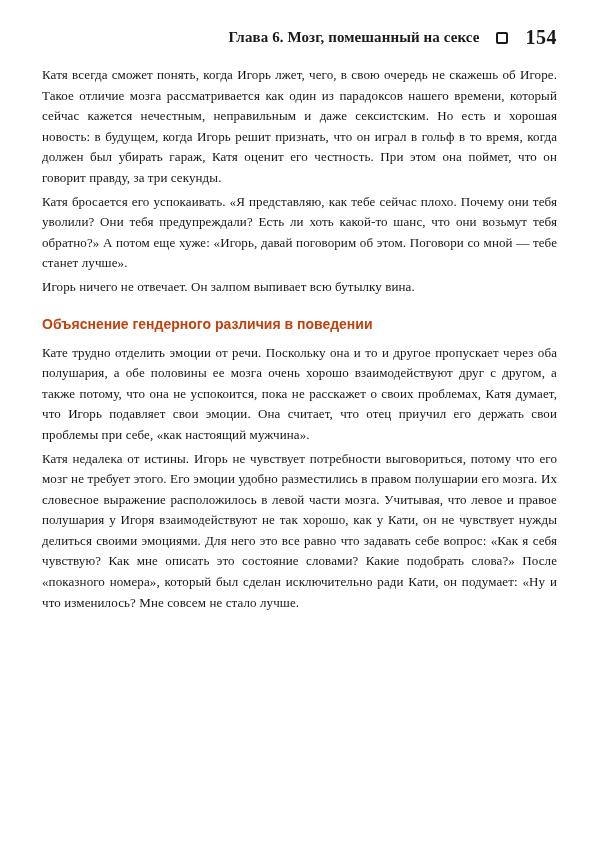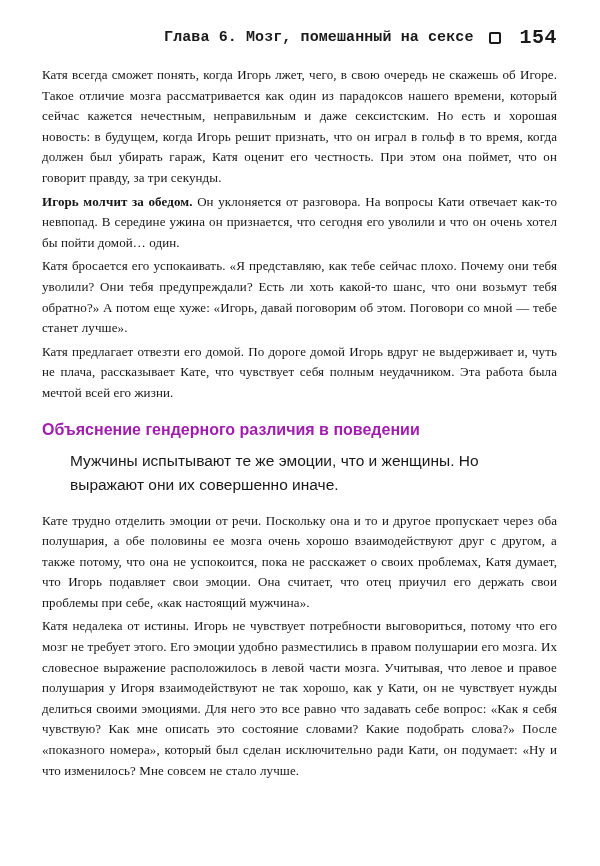--- a/index.html
+++ b/index.html
@@ -18,21 +18,21 @@
     overflow: hidden;
     font-family: "Liberation Serif", "DejaVu Serif", serif;
   }
   
   .running-header {
     display: flex;
     justify-content: flex-end;
     align-items: center;
     gap: 0;
     margin-bottom: 16px;
-    font-family: Liberation Mono, monospace;
+    font-family: Liberation Serif, serif;
     font-weight: 700;
     color: #1a1a1a;
   }
   .chapter-title {
     font-size: 15px;
     letter-spacing: 0.1px;
   }
   .square-icon {
     display: inline-block;
     width: 8px;
@@ -54,24 +54,24 @@
     text-align: justify;
     letter-spacing: 0.1px;
   }
   .body-text p b {
     font-weight: 700;
   }
   
   .section-heading {
     font-family: "Liberation Sans", "DejaVu Sans", sans-serif;
     font-weight: 700;
-    font-size: 16px;
+    font-size: 14px;
     line-height: 22px;
     margin: 15px 0 8px 0;
-    color: #a21caf;
+    color: #c2410c;
     text-align: left;
   }
   .epigraph {
     font-family: "Liberation Sans", "DejaVu Sans", sans-serif;
     font-size: 15.5px;
     line-height: 24.5px;
     margin: 0 8px 13px 28px;
     color: #181818;
     text-align: left;
   }
@@ -84,30 +84,28 @@
   <div class="running-header">
     <span class="chapter-title">Глава 6. Мозг, помешанный на сексе</span>
     <span class="square-icon"></span>
     <span class="page-number">154</span>
   </div>
 
   <div class="body-text">
 
     <p>Катя всегда сможет понять, когда Игорь лжет, чего, в свою очередь не скажешь об Игоре. Такое отличие мозга рассматривается как один из парадоксов нашего времени, который сейчас кажется нечестным, неправильным и даже сексистским. Но есть и хорошая новость: в будущем, когда Игорь решит признать, что он играл в гольф в то время, когда должен был убирать гараж, Катя оценит его честность. При этом она поймет, что он говорит правду, за три секунды.</p>
 
-    <p><b>Игорь молчит за обедом.</b> <span>Он уклоняется от разговора. На вопросы Кати отвечает как-то невпопад. В середине ужина он признается, что сегодня его уволили и что он очень хотел бы пойти домой… один.</span></p>
 
     <p>Катя бросается его успокаивать. «Я представляю, как тебе сейчас плохо. Почему они тебя уволили? Они тебя предупреждали? Есть ли хоть какой-то шанс, что они возьмут тебя обратно?» А потом еще хуже: «Игорь, давай поговорим об этом. Поговори со мной — тебе станет лучше».</p>
 
+    <p>Игорь ничего не отвечает. Он залпом выпивает всю бутылку вина.</p>
 
-    <p>Катя предлагает отвезти его домой. По дороге домой Игорь вдруг не выдерживает и, чуть не плача, рассказывает Кате, что чувствует себя полным неудачником. Эта работа была мечтой всей его жизни.</p>
 
     <h2 class="section-heading">Объяснение гендерного различия в поведении</h2>
 
-    <div class="epigraph">Мужчины испытывают те же эмоции, что и женщины. Но выражают они их совершенно иначе.</div>
 
     <p>Кате трудно отделить эмоции от речи. Поскольку она и то и другое пропускает через оба полушария, а обе половины ее мозга очень хорошо взаимодействуют друг с другом, а также потому, что она не успокоится, пока не расскажет о своих проблемах, Катя думает, что Игорь подавляет свои эмоции. Она считает, что отец приучил его держать свои проблемы при себе, «как настоящий мужчина».</p>
 
     <p>Катя недалека от истины. Игорь не чувствует потребности выговориться, потому что его мозг не требует этого. Его эмоции удобно разместились в правом полушарии его мозга. Их словесное выражение расположилось в левой части мозга. Учитывая, что левое и правое полушария у Игоря взаимодействуют не так хорошо, как у Кати, он не чувствует нужды делиться своими эмоциями. Для него это все равно что задавать себе вопрос: «Как я себя чувствую? Как мне описать это состояние словами? Какие подобрать слова?» После «показного номера», который был сделан исключительно ради Кати, он подумает: «Ну и что изменилось? Мне совсем не стало лучше.</p>
 
   </div>
 
 </div>
 
 </body></html>

